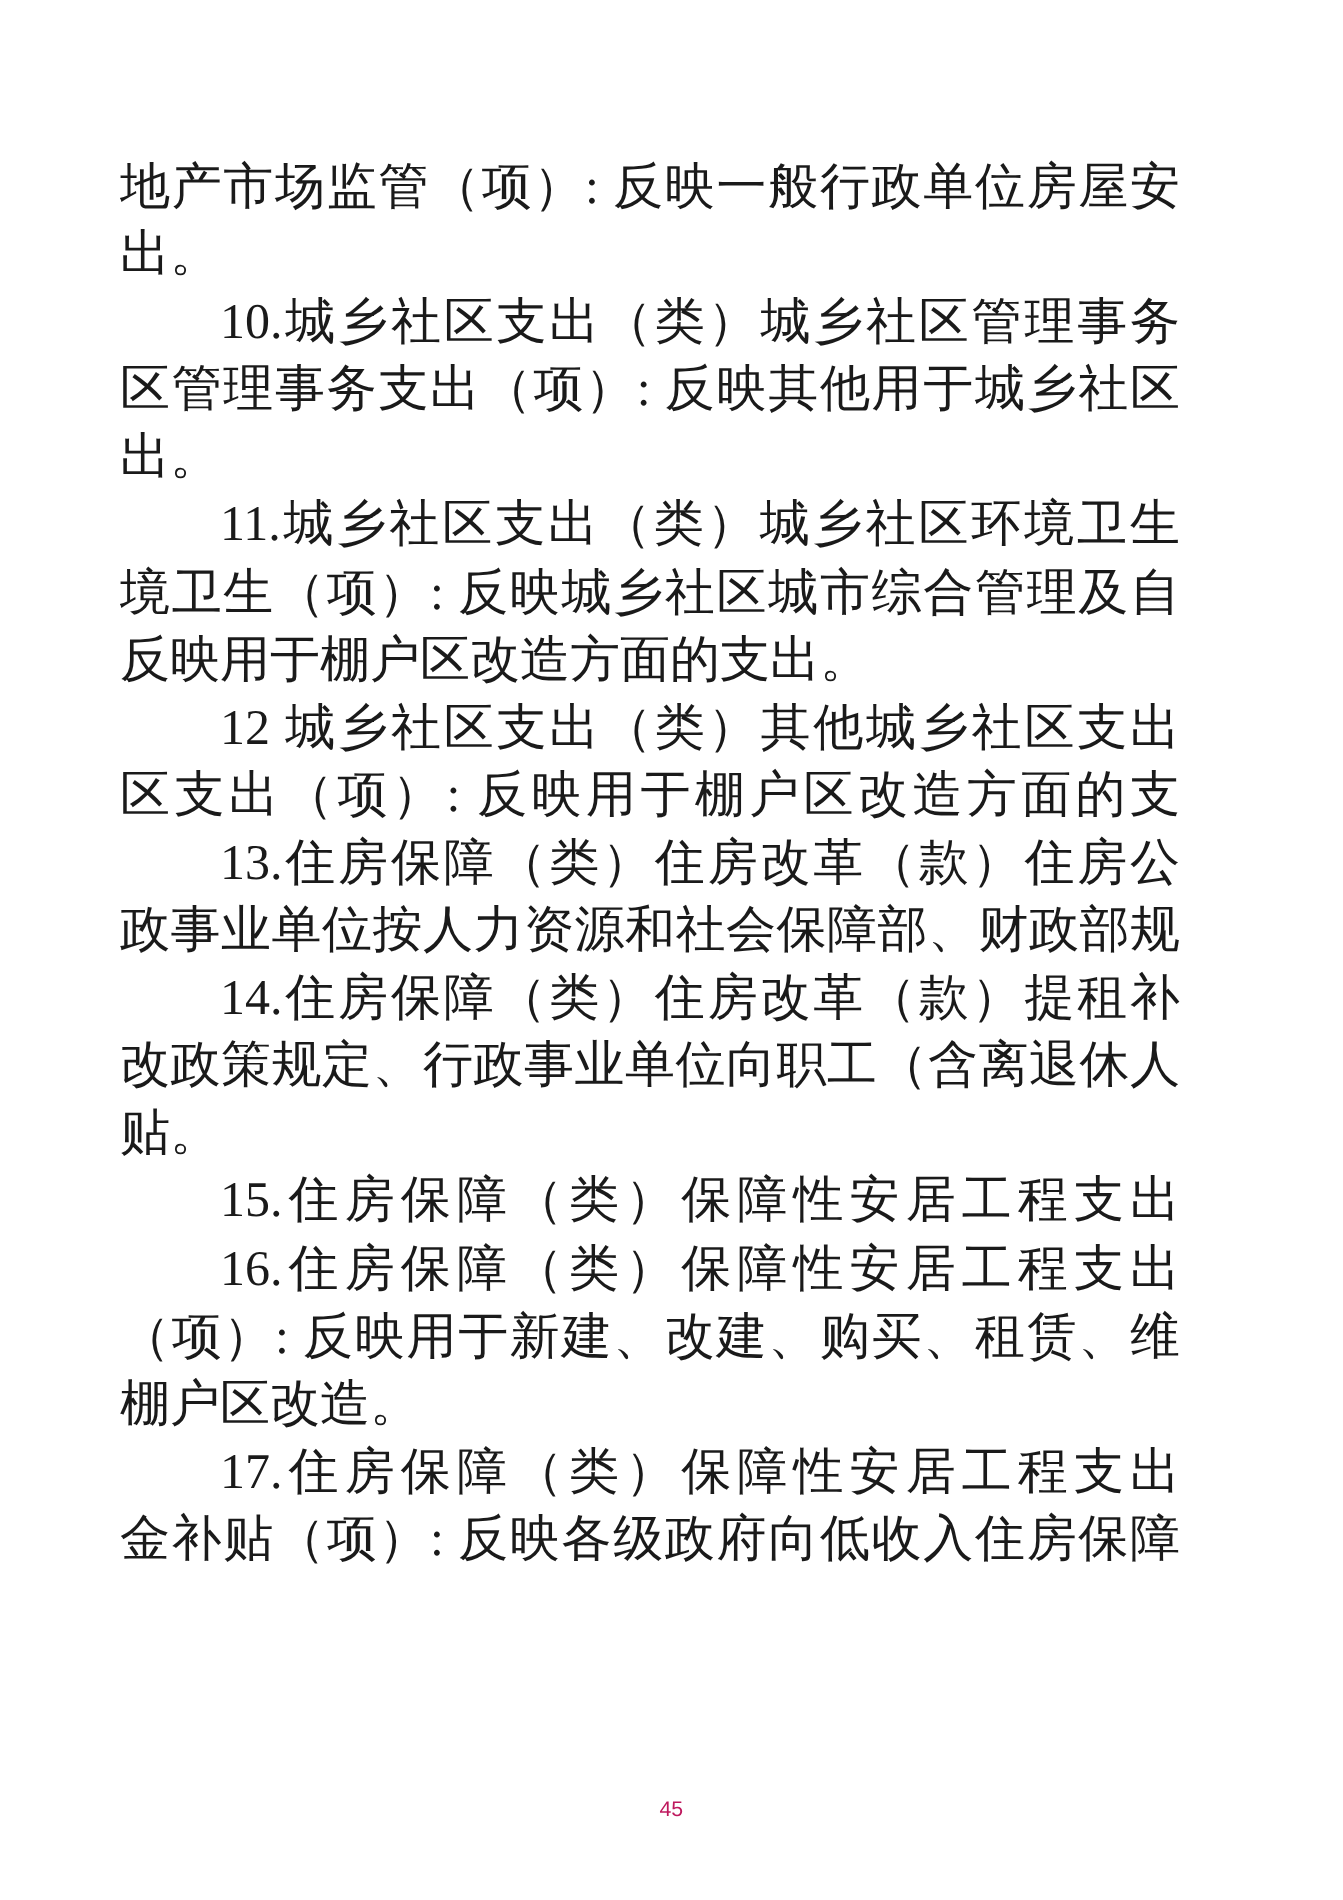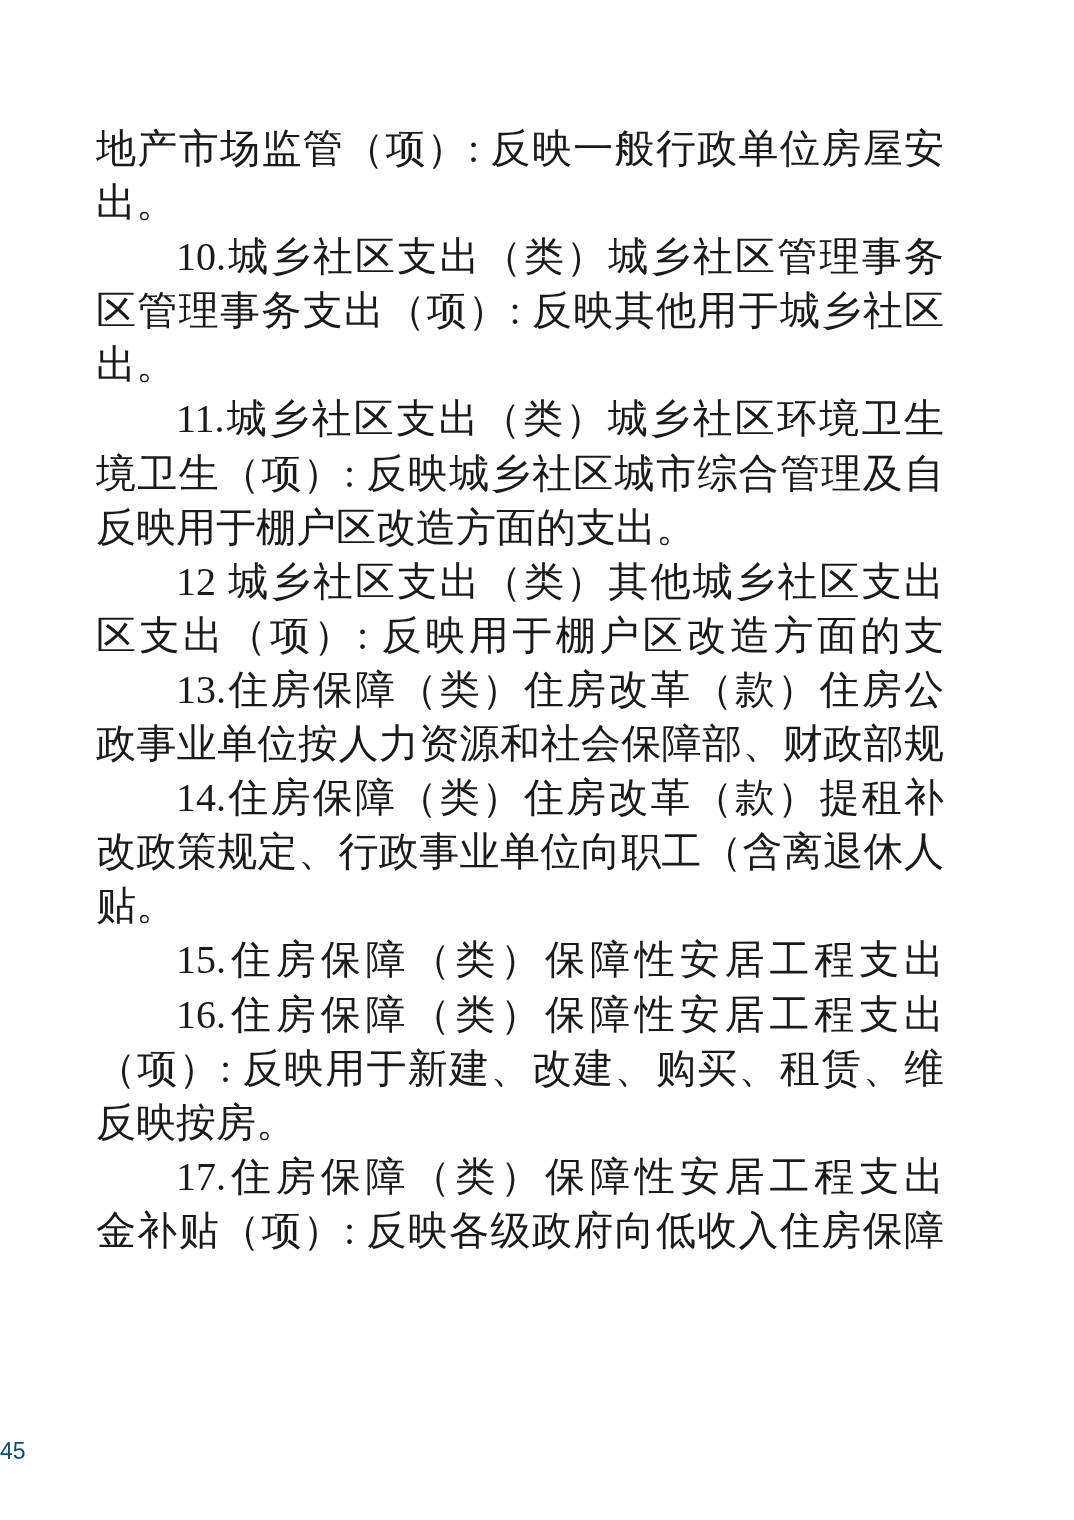--- a/index.html
+++ b/index.html
@@ -38,24 +38,24 @@
   }
   
   .line.indent {
     text-indent: 2em;
   }
   .page-number {
     position: absolute;
     left: 0;
     right: 0;
     top: 1438px;
-    text-align: left;
+    text-align: center;
     font-family: "Liberation Sans", "DejaVu Sans", sans-serif;
-    font-size: 23px;
-    color: #0c4a6e;
+    font-size: 17px;
+    color: #be185d;
   }
 </style>
 </head>
 <body>
 
 <div class="page">
   <div class="text-block" id="text-block">
       <div class="line fill">地产市场监管（项）: 反映一般行政单位房屋安全管理事务的支</div>
       <div class="line">出。</div>
       <div class="line fill indent">10.城乡社区支出（类）城乡社区管理事务（款）其他城乡社</div>
@@ -67,18 +67,18 @@
       <div class="line fill indent">12 城乡社区支出（类）其他城乡社区支出（款）其他城乡社</div>
       <div class="line">区支出（项）: 反映用于棚户区改造方面的支出。</div>
       <div class="line fill indent">13.住房保障（类）住房改革（款）住房公积金（项）: 反映行</div>
       <div class="line fill">政事业单位按人力资源和社会保障部、财政部规定的基本工资和津</div>
       <div class="line fill indent">14.住房保障（类）住房改革（款）提租补贴（项）:反映按房</div>
       <div class="line fill">改政策规定、行政事业单位向职工（含离退休人员）发放的租金补</div>
       <div class="line">贴。</div>
       <div class="line fill indent">15.住房保障（类）保障性安居工程支出（款）棚户区改造</div>
       <div class="line fill indent">16.住房保障（类）保障性安居工程支出（款）公共租赁住房</div>
       <div class="line fill">（项）: 反映用于新建、改建、购买、租赁、维护和管理公共租赁</div>
-      <div class="line">反映按房。</div>
+      <div class="line">棚户区改造。</div>
       <div class="line fill indent">17.住房保障（类）保障性安居工程支出（款）保障性住房租</div>
       <div class="line">金补贴（项）: 反映各级政府向低收入住房保障家庭发放的住房租</div>
     </div>
   <div class="page-number">45</div>
 </div>
 
 </body></html>

